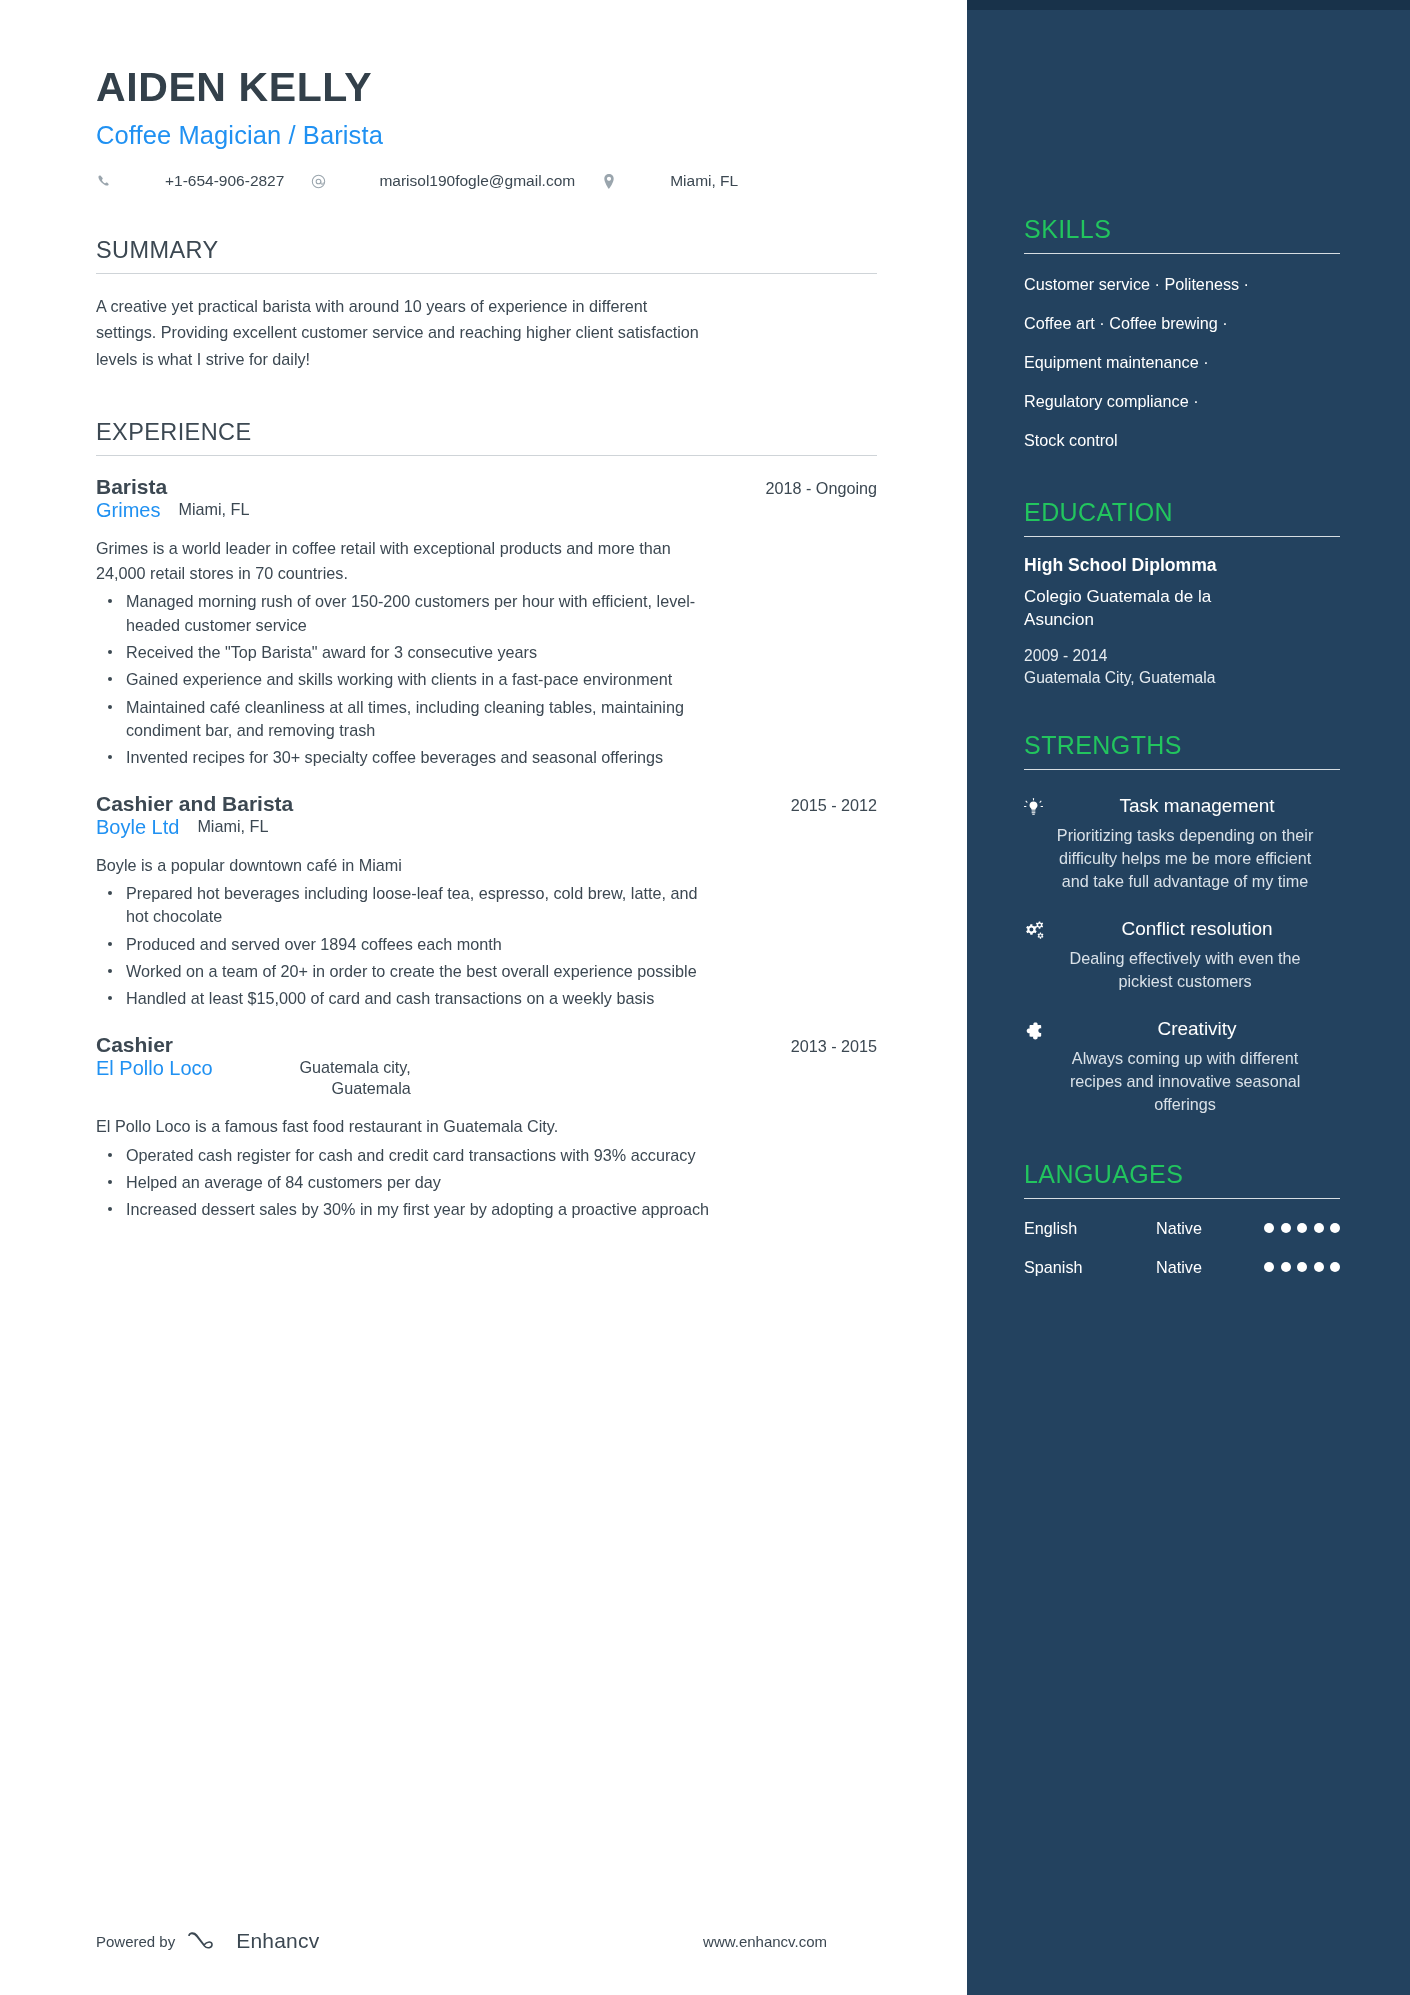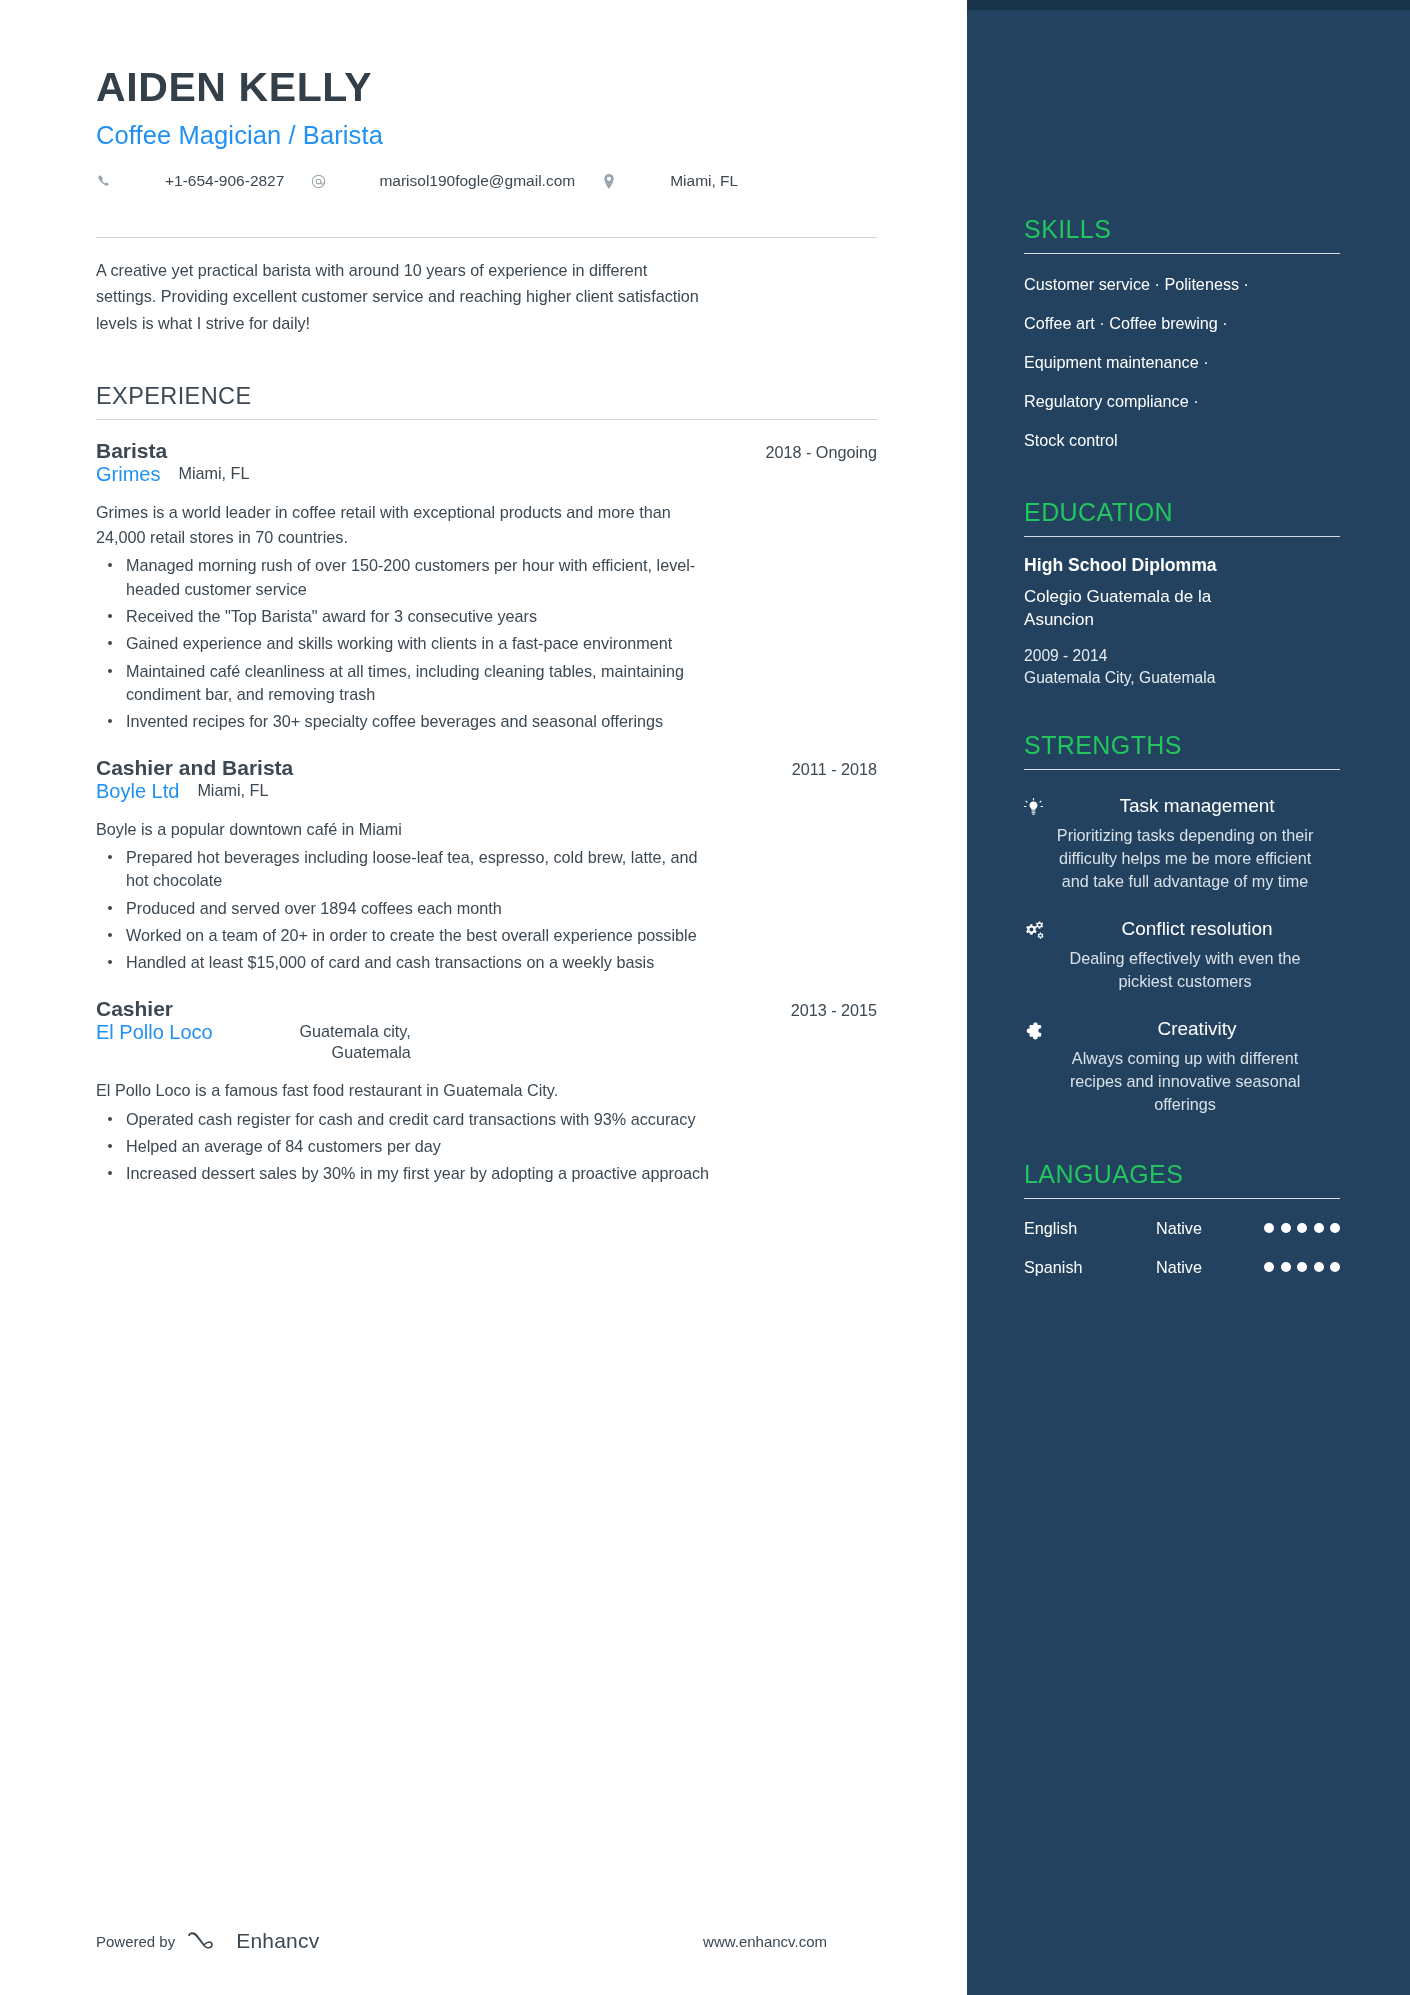--- a/index.html
+++ b/index.html
@@ -223,20 +223,21 @@
         <span class="ci-ico">
           <svg width="12" height="15" viewBox="0 0 12 16" fill="currentColor">
               <path d="M6 0C3.2 0 1 2.2 1 5c0 3.6 4.3 10.3 4.5 10.6.1.2.4.2.5 0C6.7 15.3 11 8.6 11 5c0-2.8-2.2-5-5-5zm0 7.2c-1.2 0-2.2-1-2.2-2.2S4.8 2.8 6 2.8s2.2 1 2.2 2.2S7.2 7.2 6 7.2z"></path>
             </svg>
         </span>
         <span>Miami, FL</span>
       </div>
     </div>
 
     <div class="sec">
+      <div class="sec-title">SUMMARY</div>
       <div class="sec-rule"></div>
       <div class="summary-text">A creative yet practical barista with around 10 years of experience in different settings. Providing excellent customer service and reaching higher client satisfaction levels is what I strive for daily!</div>
     </div>
 
     <div class="sec">
       <div class="sec-title">EXPERIENCE</div>
       <div class="sec-rule"></div>
       <div id="jobs-container">
           <div class="job">
             <div class="job-line">
@@ -252,21 +253,21 @@
               <li>Managed morning rush of over 150-200 customers per hour with efficient, level-headed customer service</li>
               <li>Received the "Top Barista" award for 3 consecutive years</li>
               <li>Gained experience and skills working with clients in a fast-pace environment</li>
               <li>Maintained café cleanliness at all times, including cleaning tables, maintaining condiment bar, and removing trash</li>
               <li>Invented recipes for 30+ specialty coffee beverages and seasonal offerings</li>
             </ul>
           </div>
           <div class="job">
             <div class="job-line">
               <div class="job-title">Cashier and Barista</div>
-              <div class="job-dates">2011 - 2018</div>
+              <div class="job-dates">2015 - 2012</div>
             </div>
             <div class="job-line2">
               <div class="job-company">Boyle Ltd</div>
               <div class="job-loc">Miami, FL</div>
             </div>
             <div class="job-desc">Boyle is a popular downtown café in Miami</div>
             <ul class="bullets">
               <li>Prepared hot beverages including loose-leaf tea, espresso, cold brew, latte, and hot chocolate</li>
               <li>Produced and served over 1894 coffees each month</li>
               <li>Worked on a team of 20+ in order to create the best overall experience possible</li>

